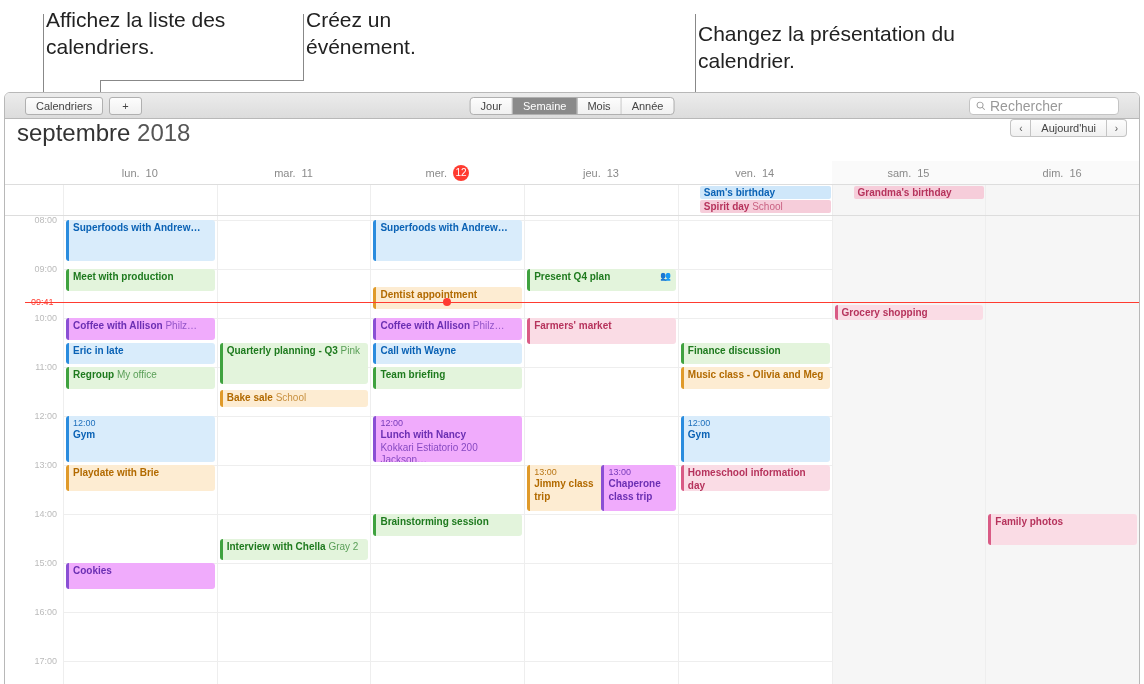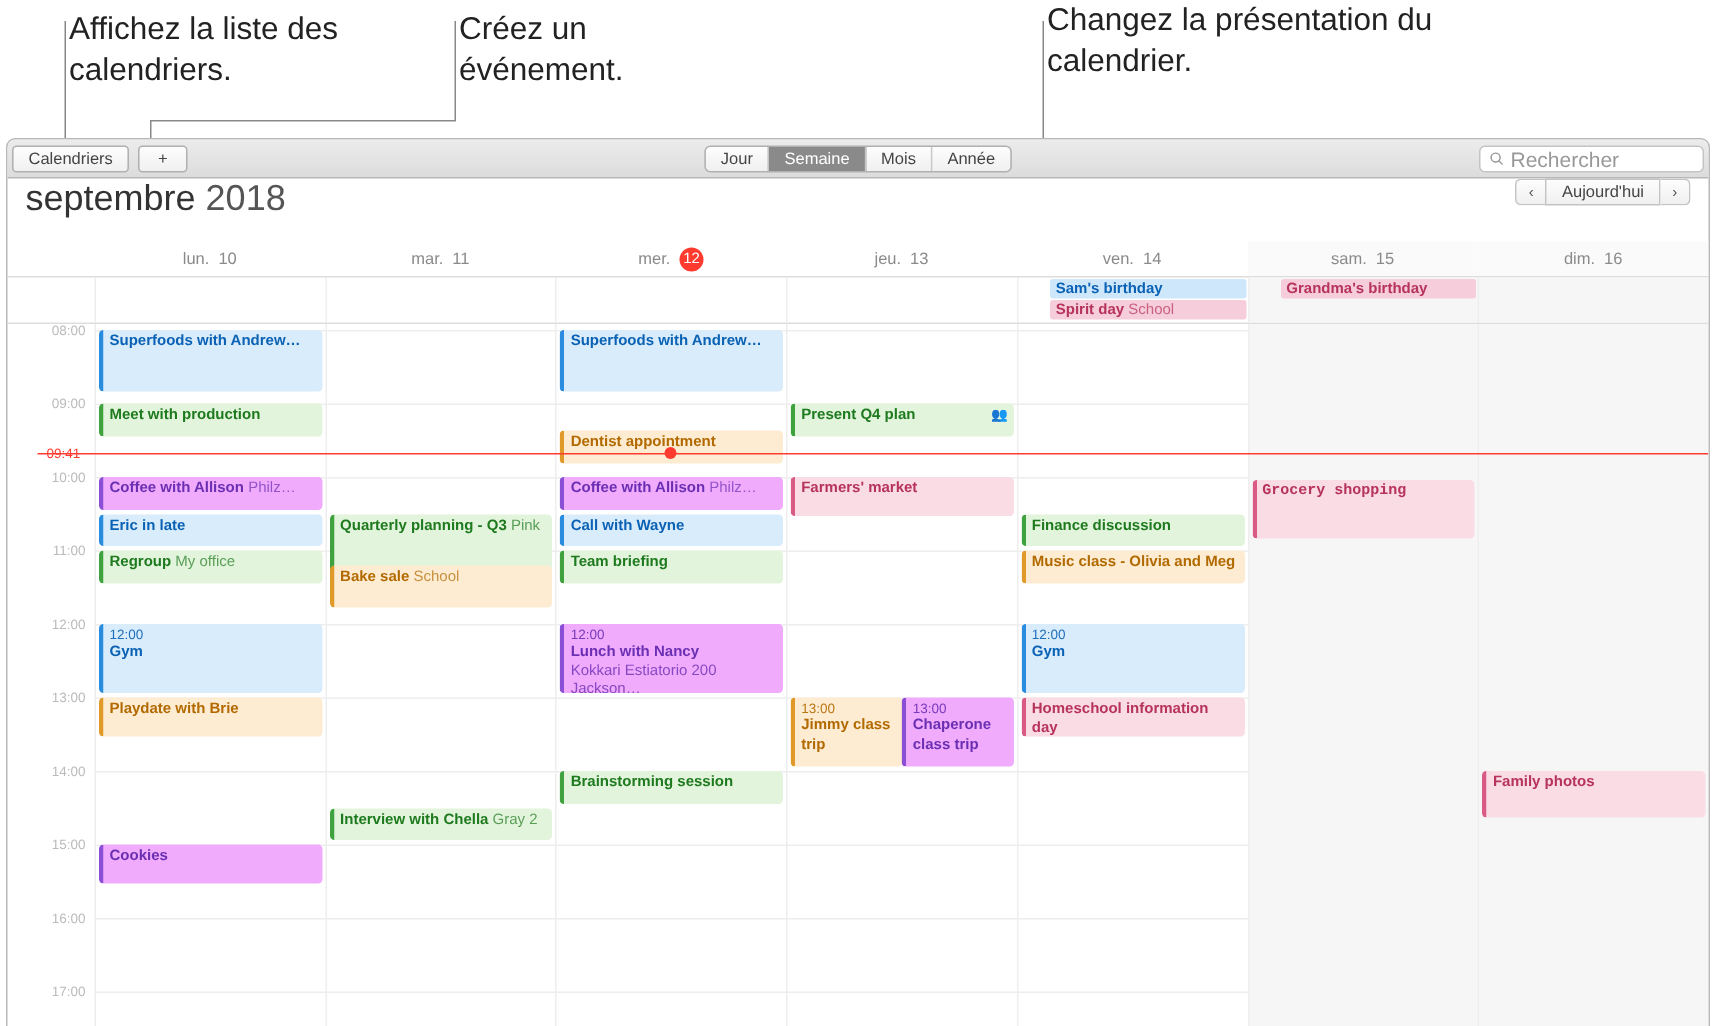--- a/index.html
+++ b/index.html
@@ -33,21 +33,21 @@
     background: #fff;
     overflow: hidden;
     position: relative;
   }
   .toolbar {
     height: 26px;
     background: linear-gradient(#ececec, #dcdcdc);
     border-bottom: 1px solid #b8b8b8;
     display: flex;
     align-items: center;
-    padding: 0 3px;
+    padding: 0 20px;
     gap: 6px;
     position: relative;
   }
   .btn {
     height: 18px;
     border: 1px solid #b0b0b0;
     border-radius: 3px;
     background: linear-gradient(#fdfdfd, #f0f0f0);
     font-size: 11px;
     color: #444;
@@ -280,21 +280,21 @@
   .c-pink-ad   { background: #f6cdda; color:#b6335c; }
 
   .person-icon { float: right; font-size: 9px; color: #1e7a1e; }
 </style>
 </head>
 <body>
 
 <div class="callouts">
   <div class="callout" style="left:46px; top:6px; width:200px">Affichez la liste des calendriers.</div>
   <div class="callout" style="left:306px; top:6px; width:200px">Créez un événement.</div>
-  <div class="callout" style="left:698px; top:0; width:260px">Changez la présentation du calendrier.</div>
+  <div class="callout" style="left:698px; top:20px; width:260px">Changez la présentation du calendrier.</div>
   <div class="callout-line" style="left:43px; top:14px; width:1px; height:86px"></div>
   <div class="callout-line" style="left:303px; top:14px; width:1px; height:66px"></div>
   <div class="callout-line" style="left:100px; top:80px; width:204px; height:1px"></div>
   <div class="callout-line" style="left:100px; top:80px; width:1px; height:20px"></div>
   <div class="callout-line" style="left:695px; top:14px; width:1px; height:86px"></div>
 </div>
 
 <div class="window">
 
   <div class="toolbar">
@@ -436,21 +436,21 @@
             <span class="t1">Playdate with Brie</span>
           </div>
           <div class="event c-purple" style="top: 347px; height: 26.4px;">
             <span class="t1">Cookies</span>
           </div>
         </div>
         <div class="day-col">
           <div class="event c-green" style="top: 126.5px; height: 41.1px;">
             <span class="t1">Quarterly planning - Q3 <span style="font-weight:400;opacity:.7">Pink</span></span>
           </div>
-          <div class="event c-orange" style="top: 161px; height: 28px;">
+          <div class="event c-orange" style="top: 174px; height: 17px;">
             <span class="t1">Bake sale <span style="font-weight:400;opacity:.7">School</span></span>
           </div>
           <div class="event c-green" style="top: 322.5px; height: 21.5px;">
             <span class="t1">Interview with Chella <span style="font-weight:400;opacity:.7">Gray 2</span></span>
           </div>
         </div>
         <div class="day-col">
           <div class="event c-blue" style="top: 4px; height: 41.1px;">
             <span class="t1">Superfoods with Andrew…</span>
           </div>
@@ -500,21 +500,21 @@
           </div>
           <div class="event c-blue" style="top: 200px; height: 46px;">
             <span class="tm">12:00</span>
             <span class="t1">Gym</span>
           </div>
           <div class="event c-pink" style="top: 249px; height: 26px;">
             <span class="t1">Homeschool information day</span>
           </div>
         </div>
         <div class="day-col weekend">
-          <div class="event c-pink" style="top: 104px; height: 39px; font-family: Liberation Mono, monospace;">
+          <div class="event c-pink" style="top: 89px; height: 15px;">
             <span class="t1">Grocery shopping</span>
           </div>
         </div>
         <div class="day-col weekend">
           <div class="event c-pink" style="top: 298px; height: 31.3px;">
             <span class="t1">Family photos</span>
           </div>
         </div>
       </div>
   <div class="now-line" style="top: 86.4833px; left: 20px;"></div>

